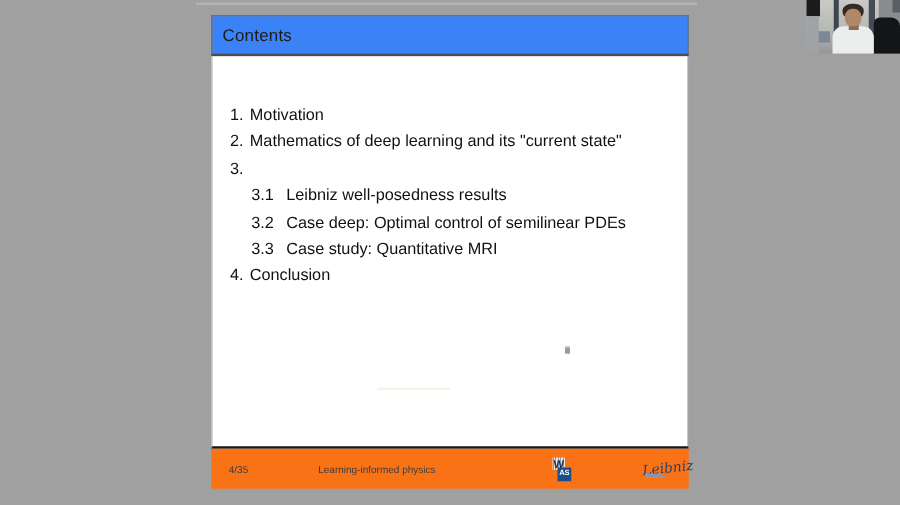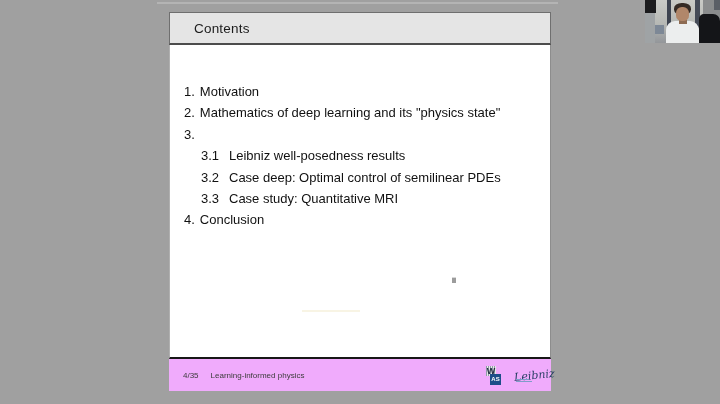--- a/index.html
+++ b/index.html
@@ -4,42 +4,42 @@
 <style>
   * { margin:0; padding:0; box-sizing:border-box; }
   html,body { width:720px; height:404px; overflow:hidden; }
   body { font-family:"Liberation Sans", sans-serif; }
   .stage { position:relative; width:720px; height:404px; background:#a0a0a0; overflow:hidden; }
 
   .top-strip { position:absolute; left:157px; top:2px; width:401px; height:2px; background:#b4b4b4; }
 
   
   .contents-box { position:absolute; left:169px; top:12px; width:382px; height:33px;
-    background:#e5e5e5; border:1px solid #6f6f6f; border-bottom:2px solid #4c4c4c;
-    display:flex; align-items:center; padding-left:24px; }
+    background:#3b82f6; border:1px solid #6f6f6f; border-bottom:2px solid #4c4c4c;
+    display:flex; align-items:center; padding-left:8px; }
   .contents-box .title { font-size:13.5px; color:#1c1c1c; letter-spacing:0.2px; }
 
   
   .content-box { position:absolute; left:169px; top:45px; width:382px; height:314px;
     background:#ffffff; border-left:1px solid #b0b0b0; border-right:1px solid #8d8d8d;
     border-bottom:2px solid #171717; }
   .toc { position:absolute; left:14px; top:36px; right:6px; font-size:13px; color:#111; }
   .toc-item { display:flex; line-height:21.4px; }
   .toc-item .toc-num { flex:none; margin-right:5px; }
   .toc-item.sub { margin-left:17px;align-items:center; }
   .toc-item.sub .toc-num { width:28px; margin-right:0; }
 
   .cursor-artifact { position:absolute; left:282px; top:232px; width:4px; height:6px;
     background:#9c9c9c; border-top:1px solid #d9d9d9; }
   .smudge { position:absolute; left:132px; top:265px; width:58px; height:2px;
     background:#f6f1dd; opacity:.8; }
 
   
   .slide-footer { position:absolute; left:169px; top:359px; width:382px; height:32px;
-    background:#f0abfc; display:flex; align-items:center; padding:0 6px 0 14px; }
+    background:#f97316; display:flex; align-items:center; padding:0 6px 0 14px;gap:44px; }
   .page-number { font-size:8px; color:#3c3c3c; }
   .short-title { font-size:8px; color:#3c3c3c; margin-left:12px; }
   .footer-spacer { flex:1; }
 
   .wias-logo { position:relative; width:15px; height:19px; flex:none; }
   .wias-top { position:absolute; left:0; top:0; width:10px; height:10px;
     background:repeating-linear-gradient(90deg,#8f9aa8 0 1px,#e8e8e8 1px 2px);
     color:#253044; font-weight:bold; font-size:9px; line-height:10px; text-align:center; }
   .wias-bottom { position:absolute; right:0; bottom:0; width:11px; height:11px;
     background:#1d4e89; color:#ffffff; font-weight:bold; font-size:6px; line-height:11px;
@@ -83,21 +83,21 @@
   </div>
 
   <div class="content-box">
     <div class="toc">
       <div class="toc-item">
         <span class="toc-num">1.</span>
         <span class="toc-text">Motivation</span>
       </div>
       <div class="toc-item">
         <span class="toc-num">2.</span>
-        <span class="toc-text">Mathematics of deep learning and its "physics state"</span>
+        <span class="toc-text">Mathematics of deep learning and its "current state"</span>
       </div>
       <div class="toc-item">
         <span class="toc-num">3.</span>
       </div>
       <div class="toc-item sub">
         <span class="toc-num">3.1</span>
         <span class="toc-text">Leibniz well-posedness results</span>
       </div>
       <div class="toc-item sub">
         <span class="toc-num">3.2</span>

